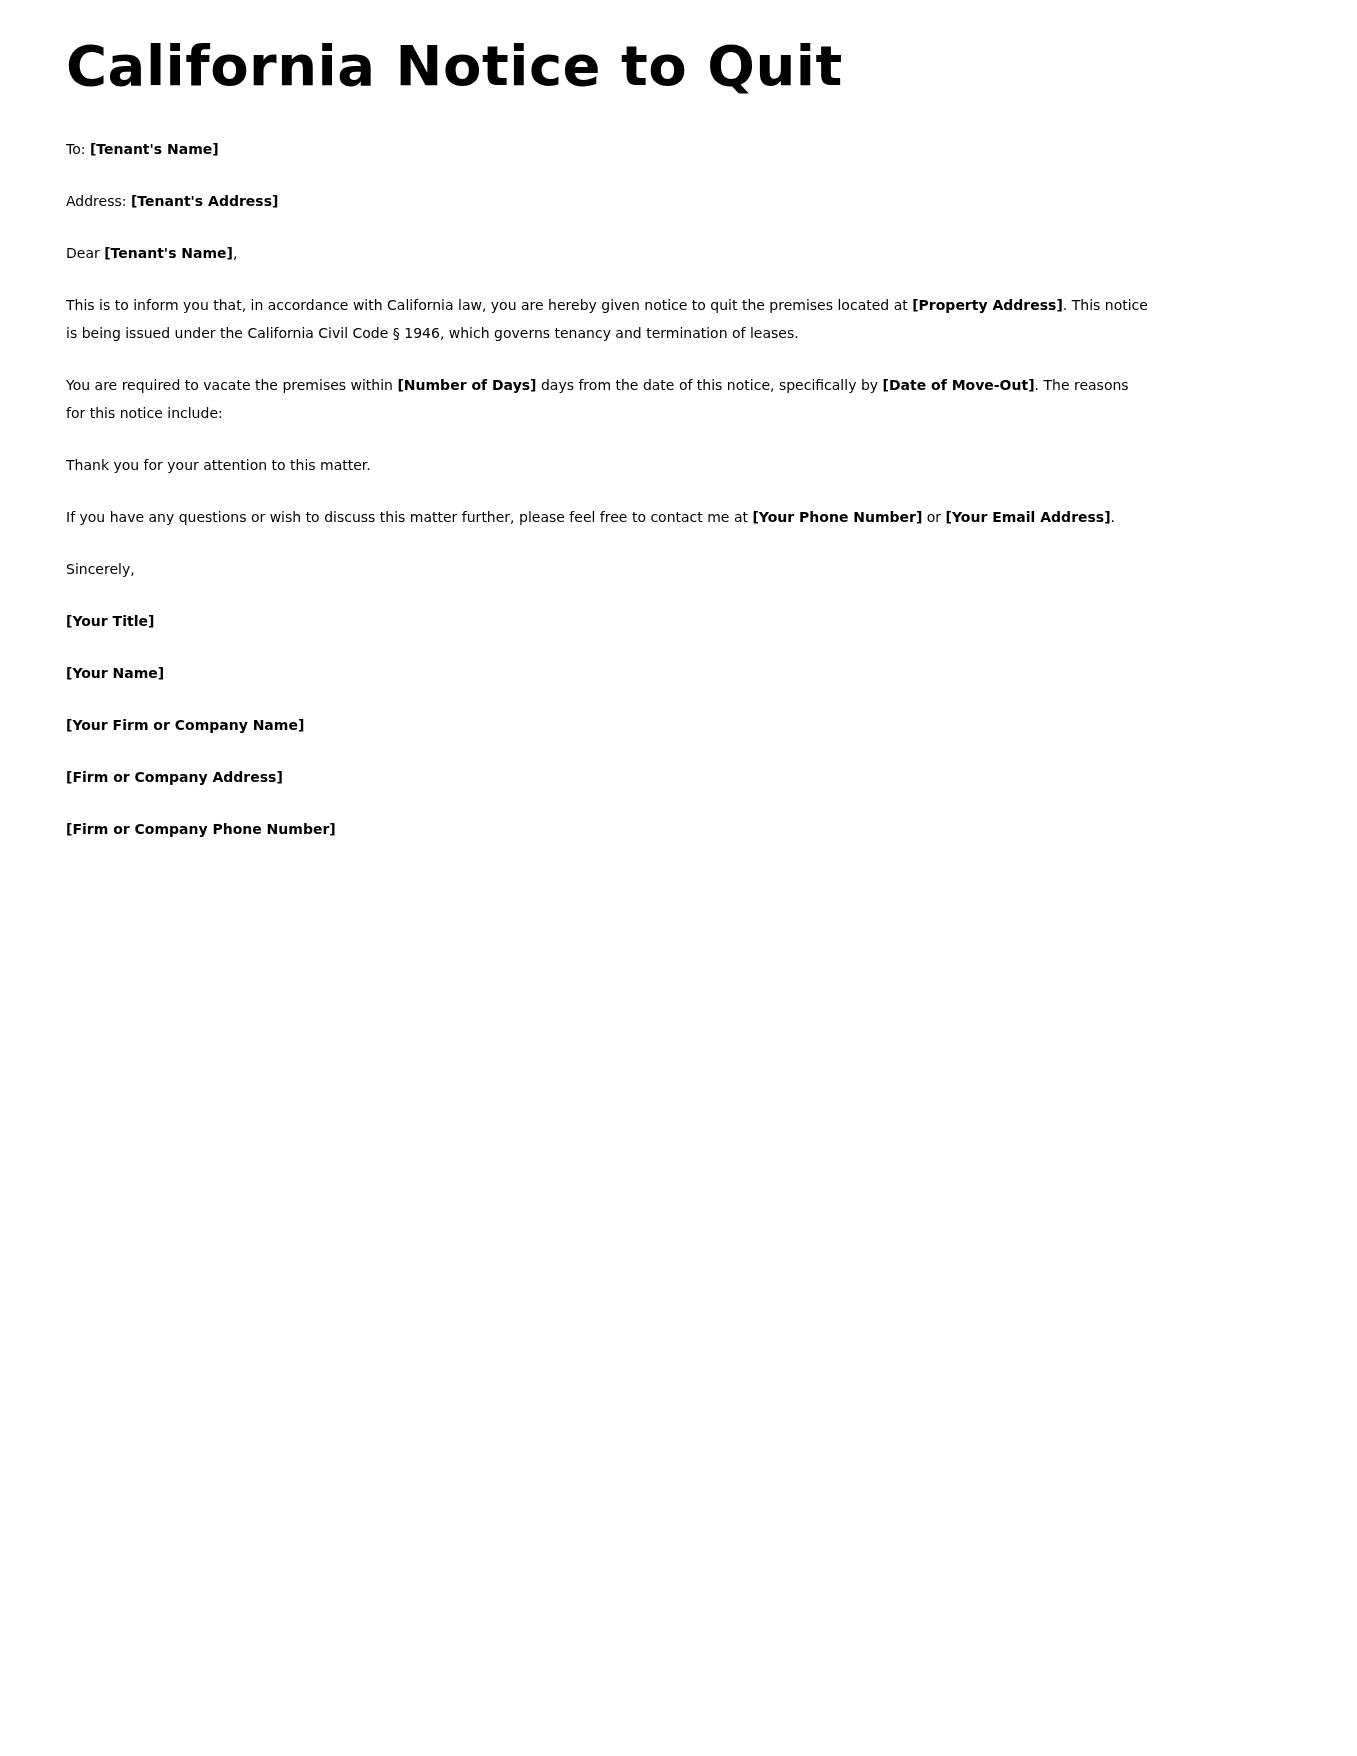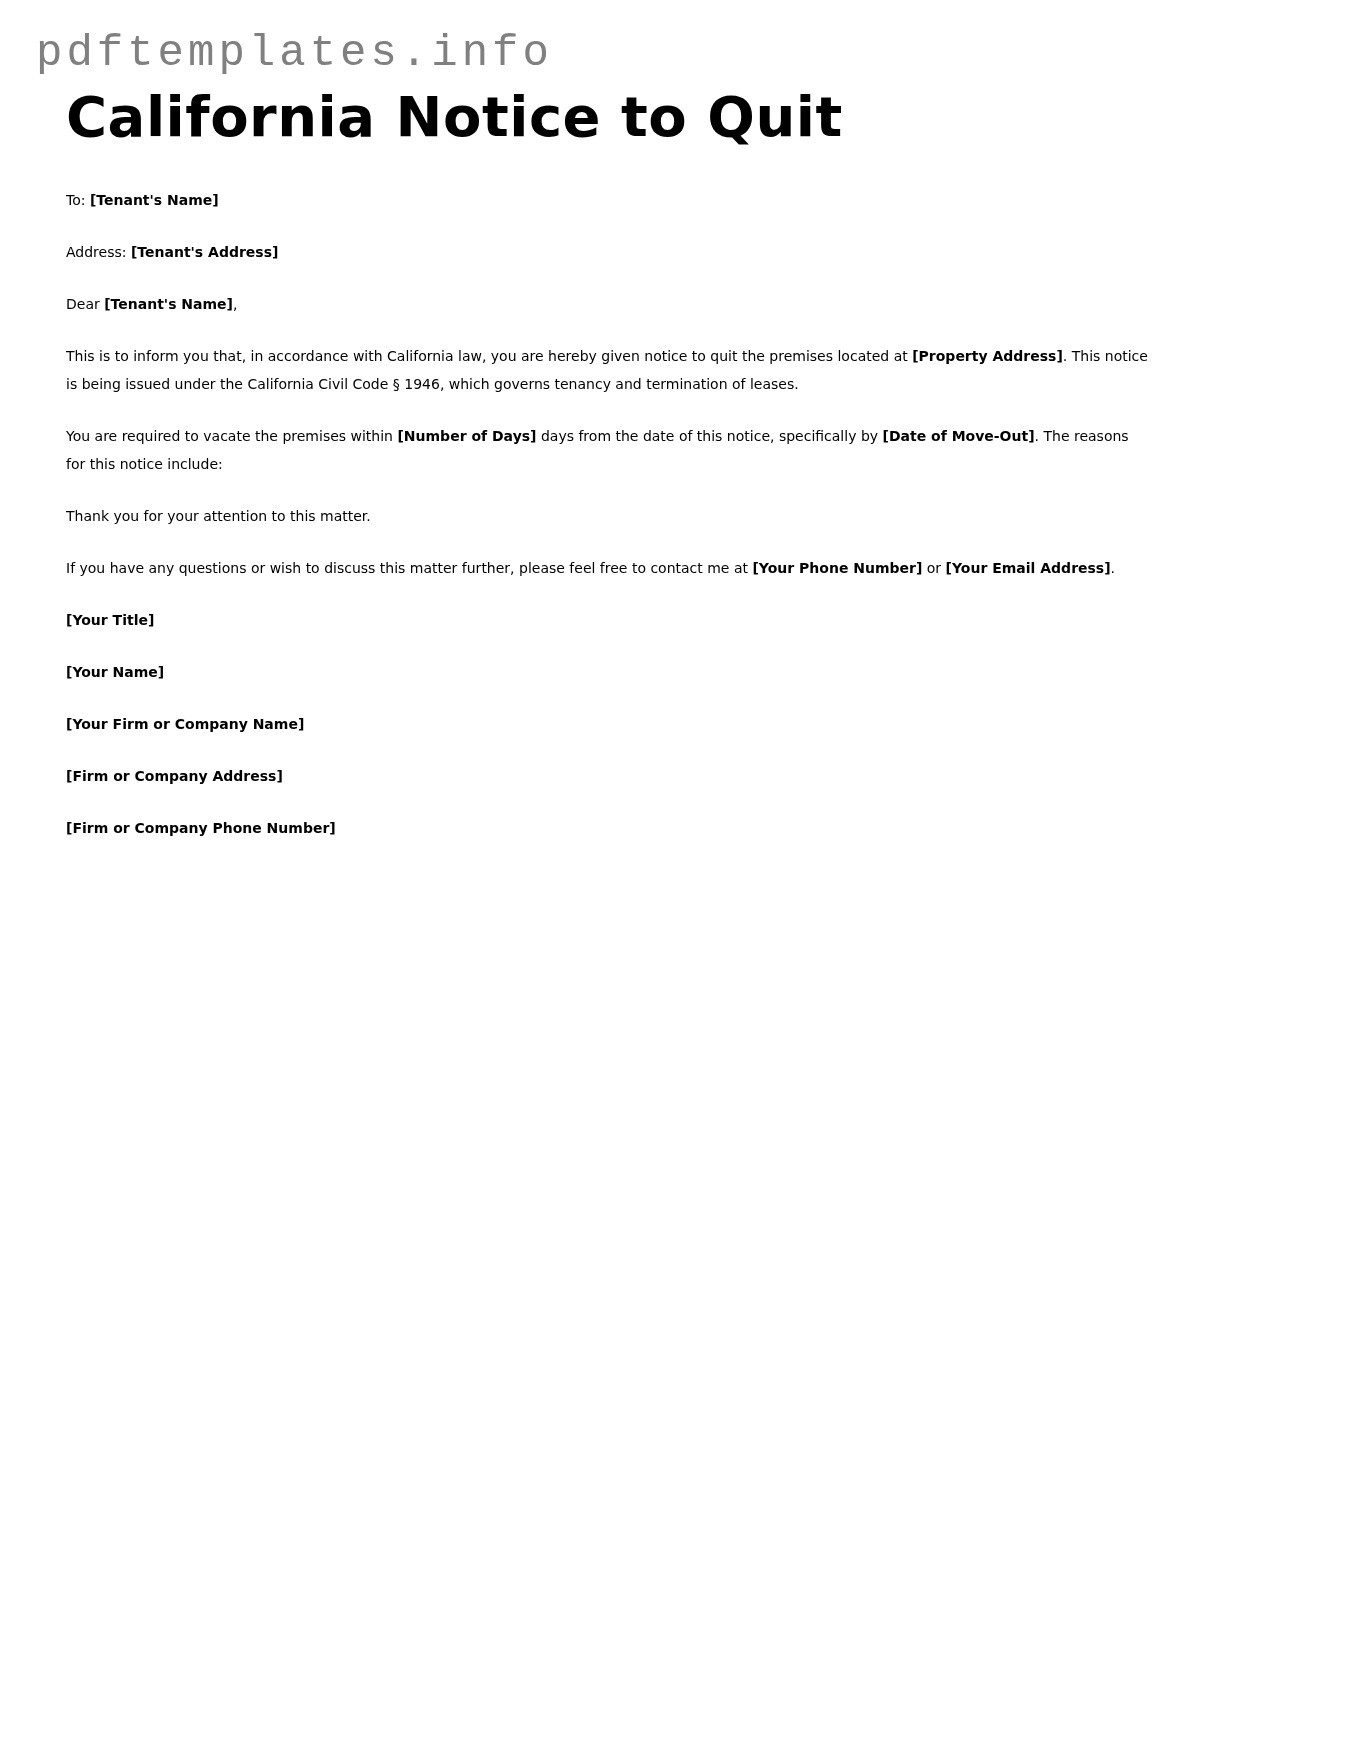--- a/index.html
+++ b/index.html
@@ -59,21 +59,20 @@
   }
   .sig-line {
     font-weight: 700;
   }
 </style>
 </head>
 <body>
 
 <div class="page">
 
-  <div class="site-header">pdftemplates.info</div>
 
   <h1 class="doc-title">California Notice to Quit</h1>
 
   <div class="content">
 
     <p><span>To: </span><strong>[Tenant's Name]</strong></p>
 
     <p><span>Address: </span><strong>[Tenant's Address]</strong></p>
 
 
@@ -81,20 +80,21 @@
 
     <p><span>This is to inform you that, in accordance with California law, you are hereby given notice to quit the premises located at </span><strong>[Property Address]</strong><span>. This notice is being issued under the California Civil Code § 1946, which governs tenancy and termination of leases.</span></p>
 
     <p><span>You are required to vacate the premises within </span><strong>[Number of Days]</strong><span> days from the date of this notice, specifically by </span><strong>[Date of Move-Out]</strong><span>. The reasons for this notice include:</span></p>
 
 
     <p>Thank you for your attention to this matter.</p>
 
     <p><span>If you have any questions or wish to discuss this matter further, please feel free to contact me at </span><strong>[Your Phone Number]</strong><span> or </span><strong>[Your Email Address]</strong><span>.</span></p>
 
+    <p>Sincerely,</p>
 
     <p class="sig-line">[Your Title]</p>
     <p class="sig-line">[Your Name]</p>
     <p class="sig-line">[Your Firm or Company Name]</p>
     <p class="sig-line">[Firm or Company Address]</p>
     <p class="sig-line">[Firm or Company Phone Number]</p>
 
   </div>
 </div>
 

